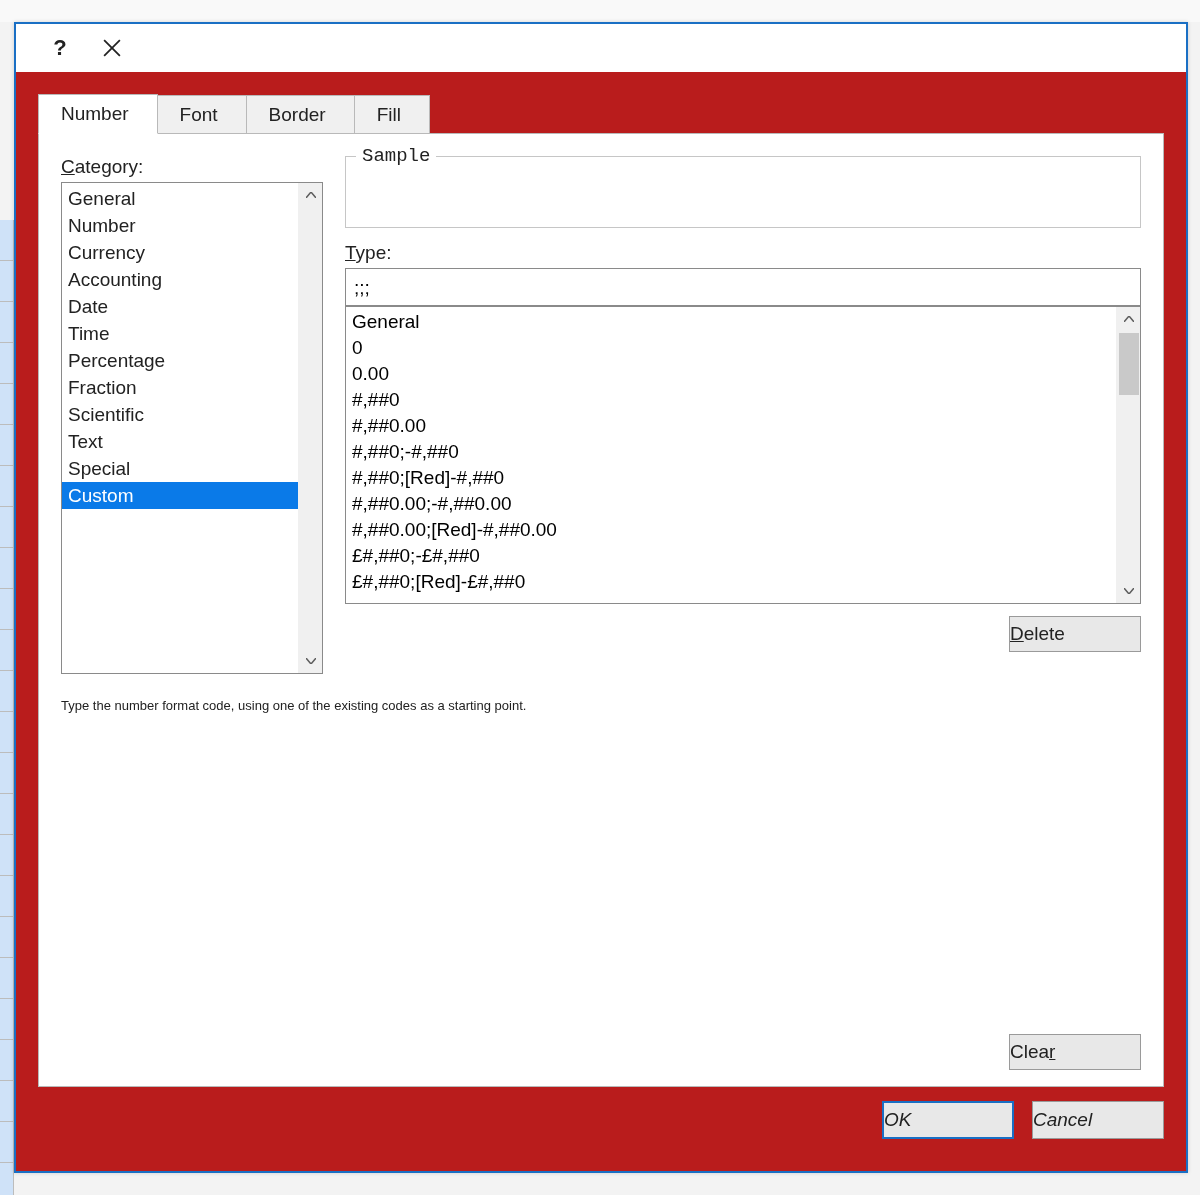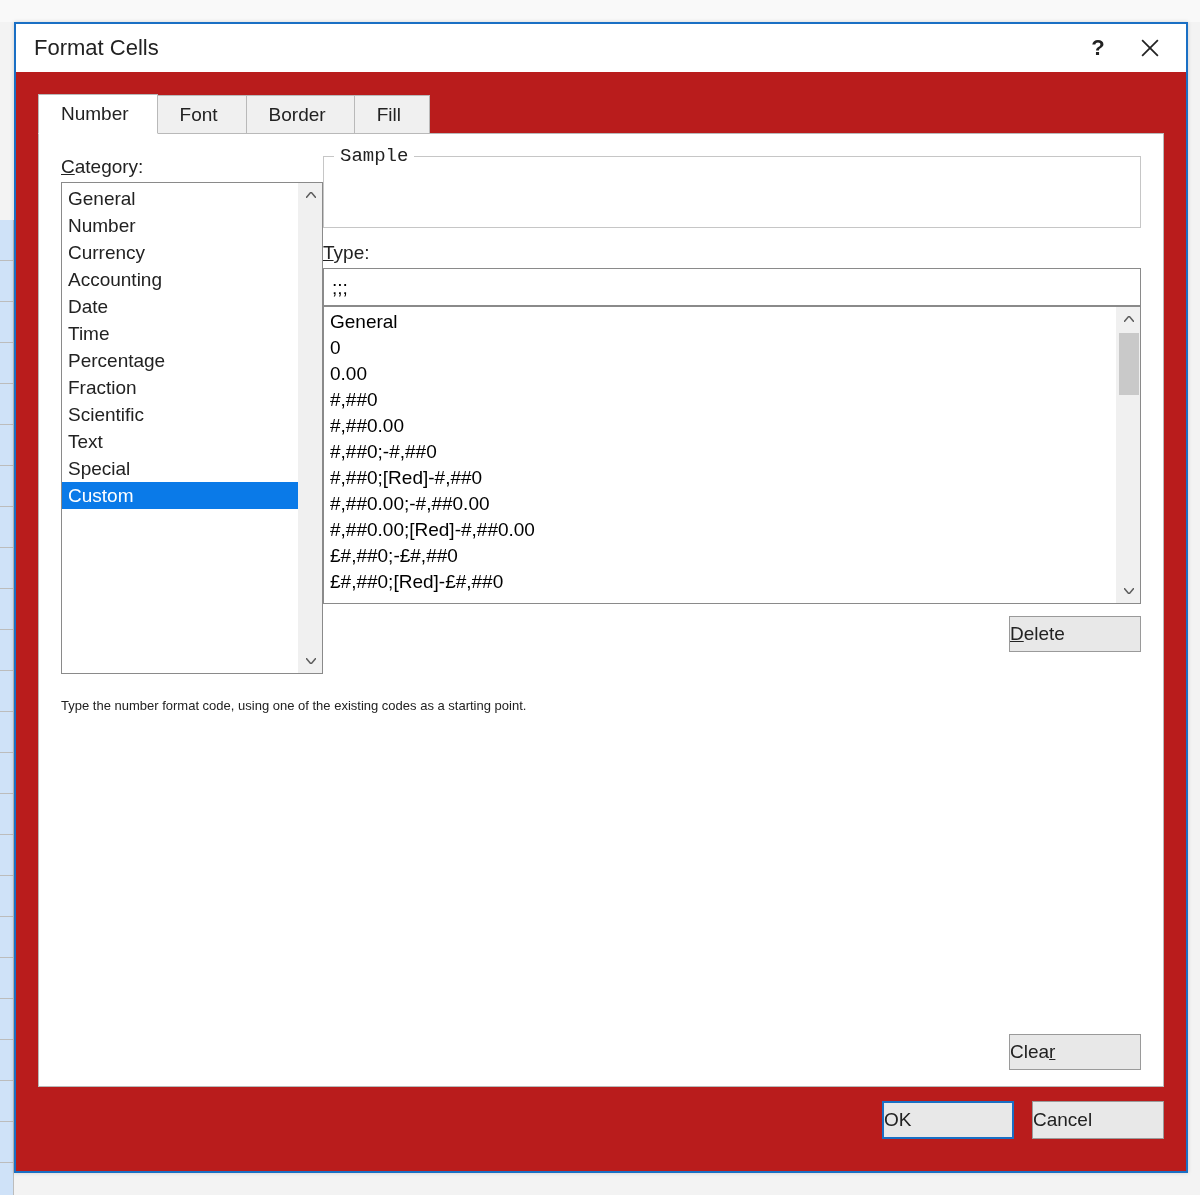--- a/index.html
+++ b/index.html
@@ -94,21 +94,21 @@
     flex:1;
     background:#ffffff;
     border:1px solid #b9b9b9;
     margin-top:-1px;
     padding:22px 22px 16px 22px;
     display:flex; flex-direction:column;
     position:relative;
   }
 
   .content-grid {
-    display:flex; 
+    display:flex; gap:22px;
     align-items:flex-start;
   }
 
   .col-left { width:262px; }
   .col-right { flex:1; }
 
   .lbl {
     font-size:19px; color:#222; margin-bottom:4px;
     display:block;
   }
@@ -211,20 +211,21 @@
   .row-right { display:flex; justify-content:flex-end; }
 
   .hint-text {
     font-size:13px; color:#222;
     margin-top:24px;
   }
 
   .footer-btns {
     display:flex; gap:18px; justify-content:flex-end;
     margin-top:14px;
+    font-style:italic;
   }
 
   .spacer-flex { flex:1; }
 
   .bg .right-frag {
     position:absolute; right:0; top:92px; width:12px; height:60px;
     color:#4a4a4a; font-size:17px; line-height:18px;
     overflow:hidden;
     padding-left:36px;
   }
@@ -234,21 +235,20 @@
 
 <div class="bg">
   <div class="ribbon-hint"></div>
   <div class="right-frag">in<br>ele</div>
   <div class="cells-left"></div>
 </div>
 
 <div class="dialog">
 
   <div class="titlebar">
-    <div class="title">Format Cells</div>
     <div class="ctl help">?</div>
     <div class="ctl close">
       <svg viewBox="0 0 16 16">
         <line x1="1" y1="1" x2="15" y2="15" stroke="#222" stroke-width="1.6"></line>
         <line x1="15" y1="1" x2="1" y2="15" stroke="#222" stroke-width="1.6"></line>
       </svg>
     </div>
   </div>
 
   <div class="client">

